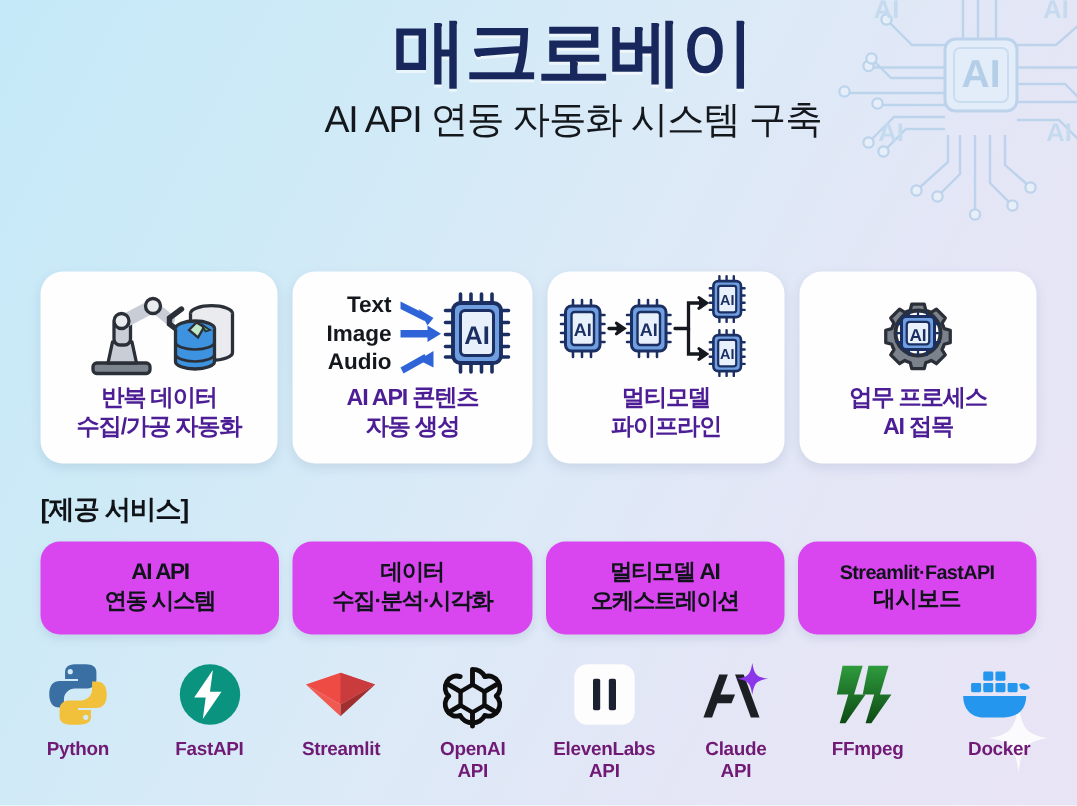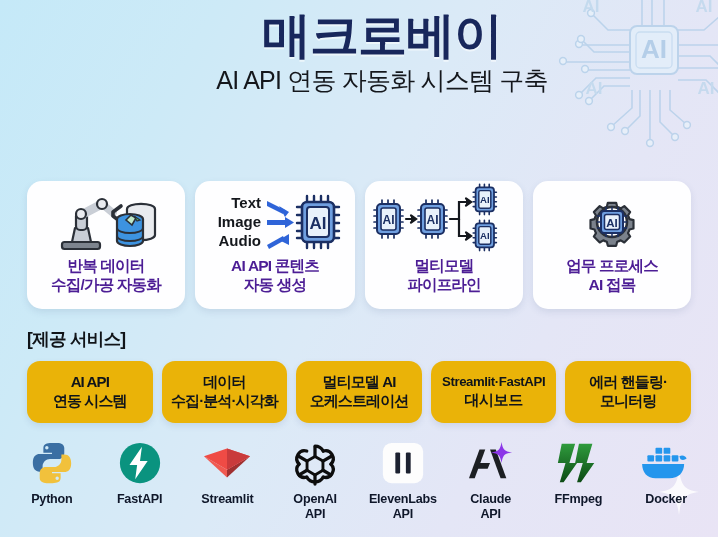--- a/index.html
+++ b/index.html
@@ -47,35 +47,35 @@
   }
   .card .art{height:62px;display:flex;align-items:center;justify-content:center;width:100%;}
   .card .cap{
     margin-top:4px;text-align:center;font-size:15.5px;font-weight:bold;
     color:#4c1d95;line-height:1.22;letter-spacing:-0.8px;
   }
 
   
   .pills{position:absolute;left:27px;top:361px;width:664px;height:62px;display:flex;gap:9px;}
   .pill{
-    flex:1;background:#eab308;border-radius:13px;
+    flex:1;background:#d946ef;border-radius:13px;
     box-shadow:0 3px 6px rgba(70,95,140,.13);
     display:flex;align-items:center;justify-content:center;text-align:center;
     font-size:15px;font-weight:bold;color:#10141a;line-height:1.25;letter-spacing:-0.9px;
     padding:0 3px;box-sizing:border-box;
   }
   .pill.small{font-size:13.2px;letter-spacing:-0.4px;}
 
   
   .logos{position:absolute;left:8px;top:437px;width:702px;height:96px;display:flex;}
   .logo{flex:1;display:flex;flex-direction:column;align-items:center;}
   .logo .mark{height:52px;display:flex;align-items:center;justify-content:center;}
   .logo .name{
     margin-top:3px;text-align:center;font-size:12.6px;font-weight:bold;
-    color:#0f172a;line-height:1.18;letter-spacing:-0.2px;
+    color:#701a75;line-height:1.18;letter-spacing:-0.2px;
   }
 
   svg{overflow:visible;}
 </style>
 </head>
 <body>
 
 <div class="stage">
 
   <div class="circuit">
@@ -315,24 +315,20 @@
            <span>수집·분석·시각화</span></div>
     </div>
     <div class="pill">
       <div><span>멀티모델 AI</span><br>
            <span>오케스트레이션</span></div>
     </div>
     <div class="pill small">
       <div><span>Streamlit·FastAPI</span><br>
            <span style="font-size:15px">대시보드</span></div>
     </div>
-    <div class="pill">
-      <div><span>에러 핸들링·</span><br>
-           <span>모니터링</span></div>
-    </div>
   </div>
 
   <div class="logos">
 
     <div class="logo">
       <div class="mark">
         <svg width="46" height="46" viewBox="0 0 48 48" aria-hidden="true">
           <path d="M23.6 3c-5 0-8.6 1.1-8.6 5.3v4.9h9v1.4H11.3C7 14.6 4 17.3 4 23.8c0 6.2 2.7 9.2 7 9.2h3.2v-5.6c0-4.3 3.6-7.6 7.7-7.6h8.6c3.6 0 6.3-2.7 6.3-6.1V8.3C36.8 4.9 33.8 3 29.6 3h-6zm-5 3.3a1.8 1.8 0 1 1 0 3.6 1.8 1.8 0 0 1 0-3.6z" fill="#3a6fa3"></path>
           <path d="M24.4 45c5 0 8.6-1.1 8.6-5.3v-4.9h-9v-1.4h12.7c4.3 0 7.3-2.7 7.3-9.2 0-6.2-2.7-9.2-7-9.2h-3.2v5.6c0 4.3-3.6 7.6-7.7 7.6h-8.6c-3.6 0-6.3 2.7-6.3 6.1v5.4C11.2 43.1 14.2 45 18.4 45h6zm5-3.3a1.8 1.8 0 1 1 0-3.6 1.8 1.8 0 0 1 0 3.6z" fill="#f1c13c"></path>
         </svg>

